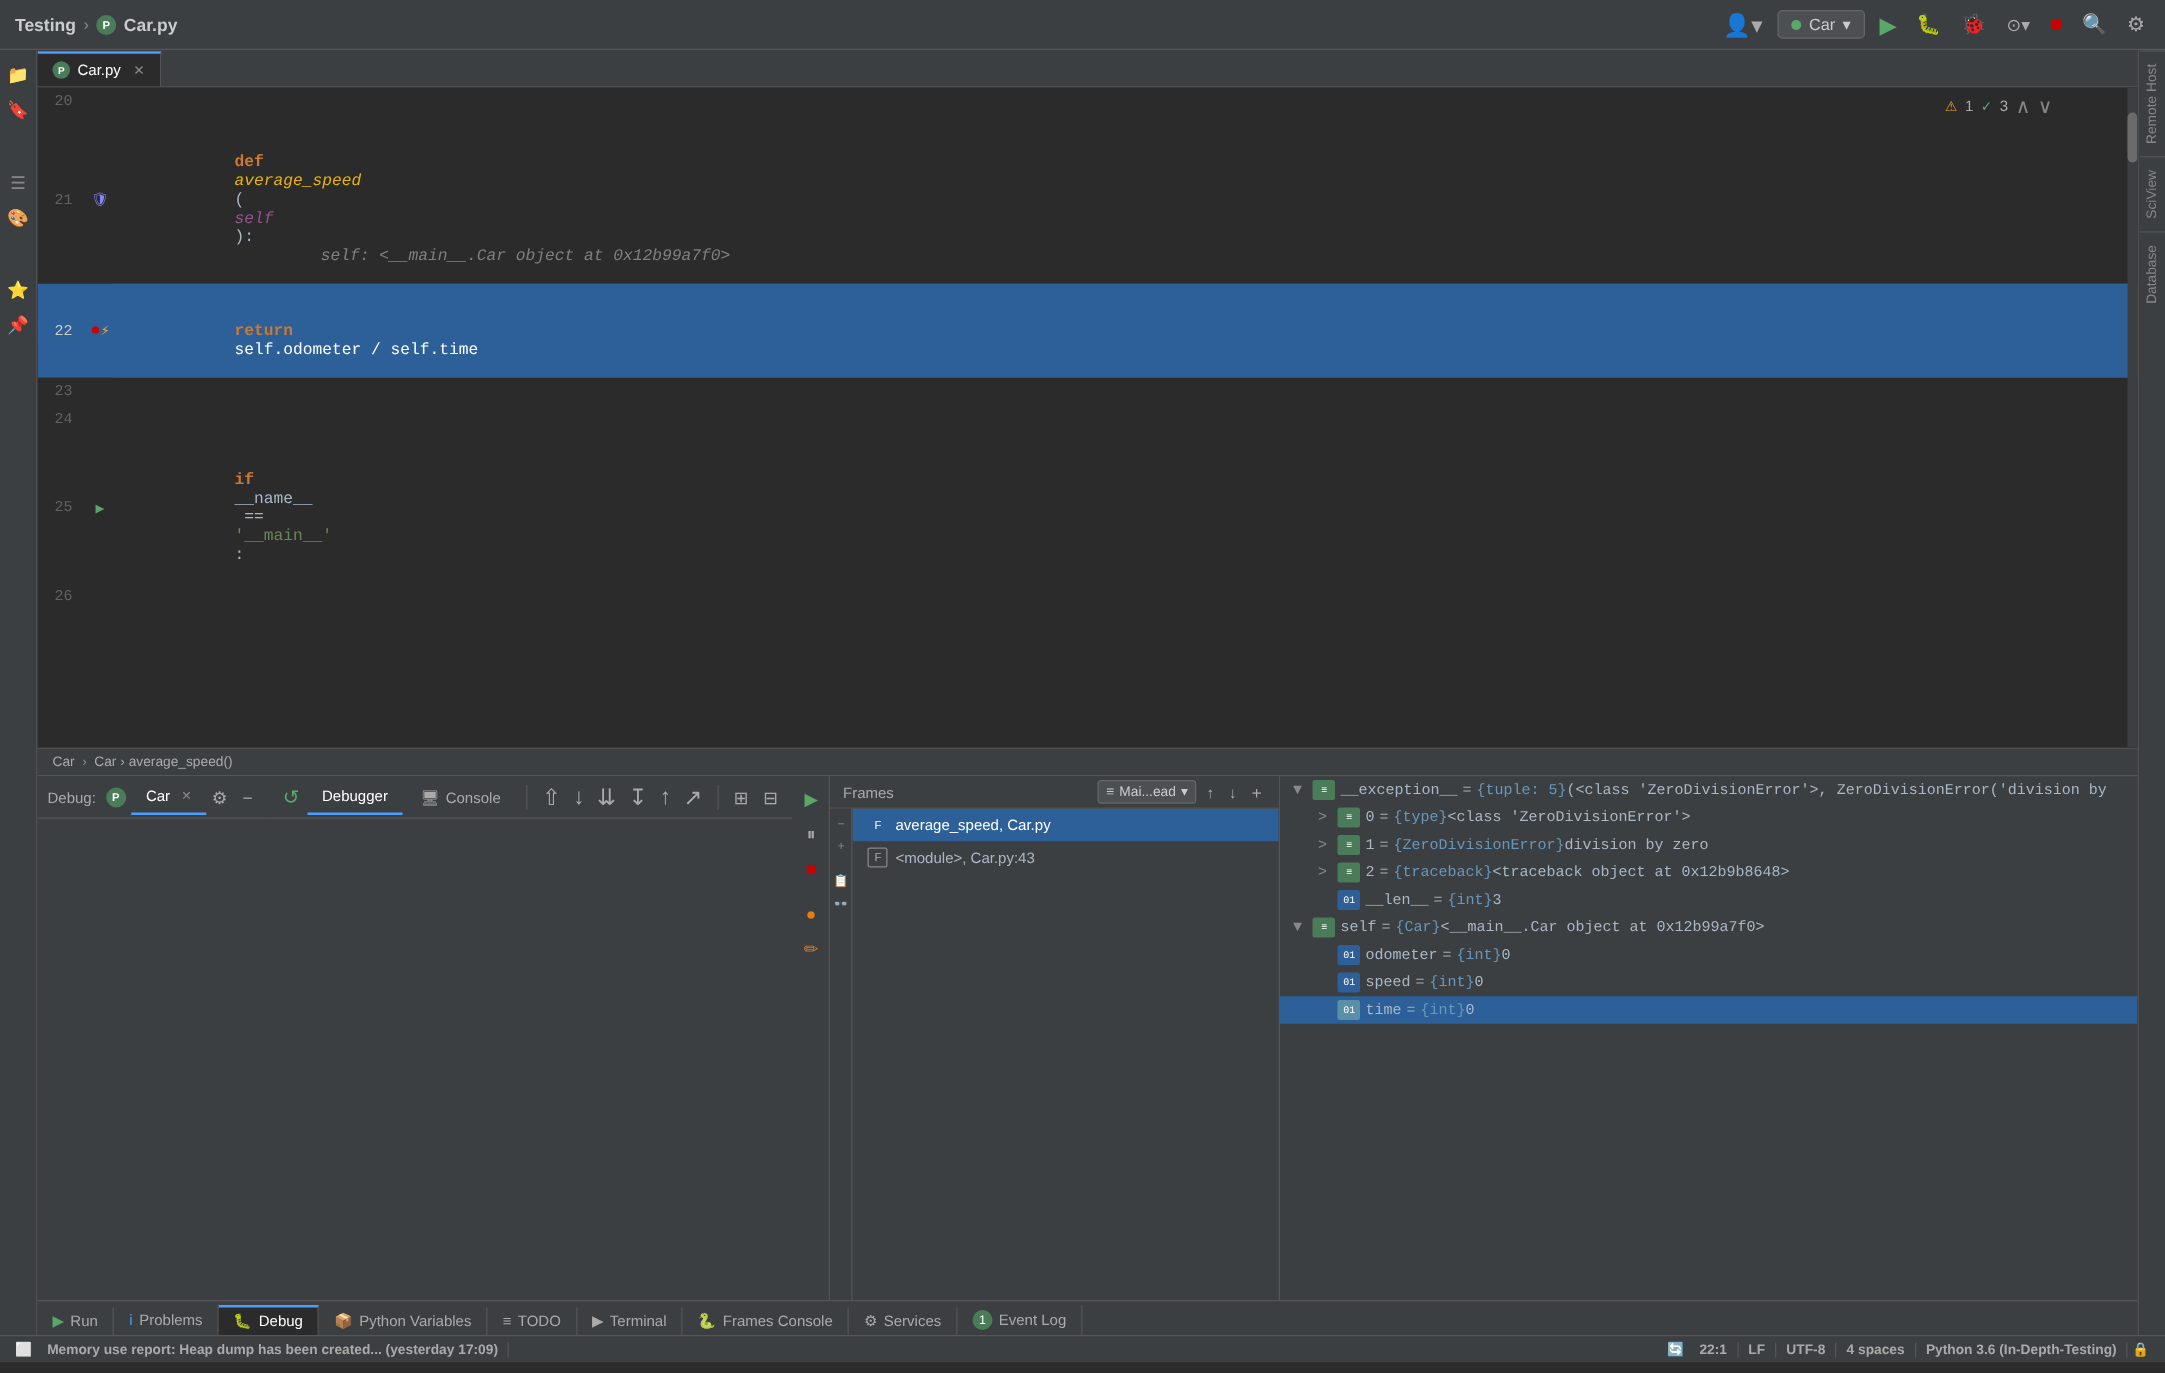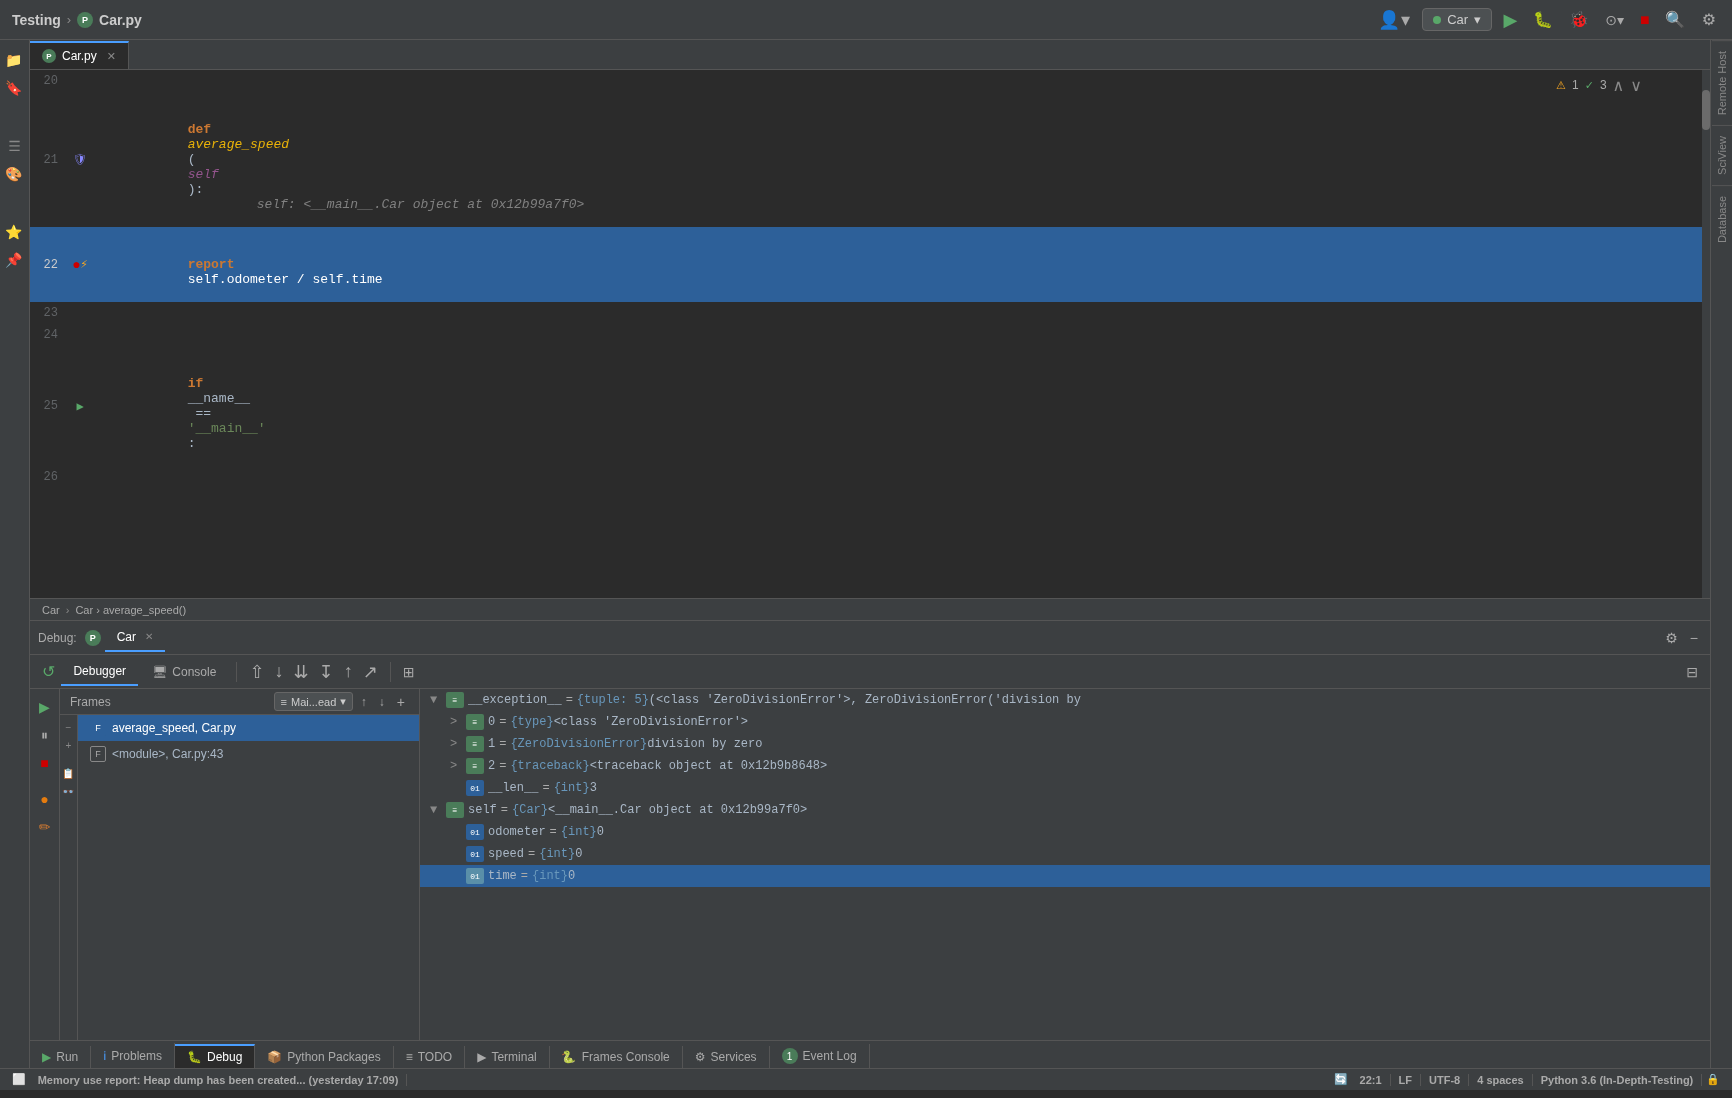--- a/index.html
+++ b/index.html
@@ -49,21 +49,21 @@
     .self-kw { color: #94558d; font-style: italic; }
     
     
     .editor-breadcrumb { height: 22px; background: #3c3f41; border-top: 1px solid #555; display: flex; align-items: center; padding: 0 12px; font-size: 11px; color: #aaa; gap: 6px; }
     
     
     .right-sidebar { width: 22px; background: #3c3f41; border-left: 1px solid #555; display: flex; flex-direction: column; align-items: center; }
     .right-tab { writing-mode: vertical-rl; text-orientation: mixed; transform: rotate(180deg); padding: 10px 4px; font-size: 11px; color: #888; cursor: pointer; border-bottom: 1px solid #555; white-space: nowrap; }
     
     
-    .debug-panel { height: 420px; background: #3c3f41; border-top: 1px solid #555; display: flex; flex-direction: column; }
+    .debug-panel { height: 420px; background: #3c3f41; border-top: 1px solid #555; display: flex; flex-direction: row; }
     .debug-tab-bar { height: 34px; background: #3c3f41; display: flex; align-items: center; gap: 0; border-bottom: 1px solid #555; padding: 0 8px; }
     .debug-label { font-size: 12px; color: #aaa; margin-right: 8px; }
     .debug-tab { padding: 6px 12px; font-size: 12px; cursor: pointer; color: #aaa; display: flex; align-items: center; gap: 5px; }
     .debug-tab.active { color: #fff; border-bottom: 2px solid #4a9eff; }
     .debug-tab-close { color: #888; font-size: 10px; margin-left: 4px; }
     .debug-tab-right { margin-left: auto; display: flex; gap: 4px; }
     
     
     .debug-toolbar { height: 34px; background: #3c3f41; border-bottom: 1px solid #555; display: flex; align-items: center; gap: 2px; padding: 0 8px; }
     
@@ -201,21 +201,21 @@
         </div>
 
         <div class="code-line line-22">
           <div class="line-num" style="color:#ccc;background:#2d6099;">22</div>
           <div class="gutter">
             <span class="bp-red">●</span>
             <span class="bp-bolt">⚡</span>
           </div>
           <div class="line-content" style="background:#2d6099;color:#fff;">
             <span style="width:40px;display:inline-block;"></span>
-            <span style="color:#cc7832;font-weight:bold;">report </span>
+            <span style="color:#cc7832;font-weight:bold;">return </span>
             <span>self.odometer / self.time</span>
           </div>
         </div>
 
         <div class="code-line">
           <div class="line-num">23</div>
           <div class="gutter"></div>
           <div class="line-content"></div>
         </div>
 
@@ -447,21 +447,21 @@
       <div class="bottom-tab">
         <span style="color:#4a9eff;">ℹ</span>
         <span>Problems</span>
       </div>
       <div class="bottom-tab active">
         <span>🐛</span>
         <span>Debug</span>
       </div>
       <div class="bottom-tab">
         <span>📦</span>
-        <span>Python Packages</span>
+        <span>Python Variables</span>
       </div>
       <div class="bottom-tab">
         <span>≡</span>
         <span>TODO</span>
       </div>
       <div class="bottom-tab">
         <span>▶</span>
         <span>Terminal</span>
       </div>
       <div class="bottom-tab">

